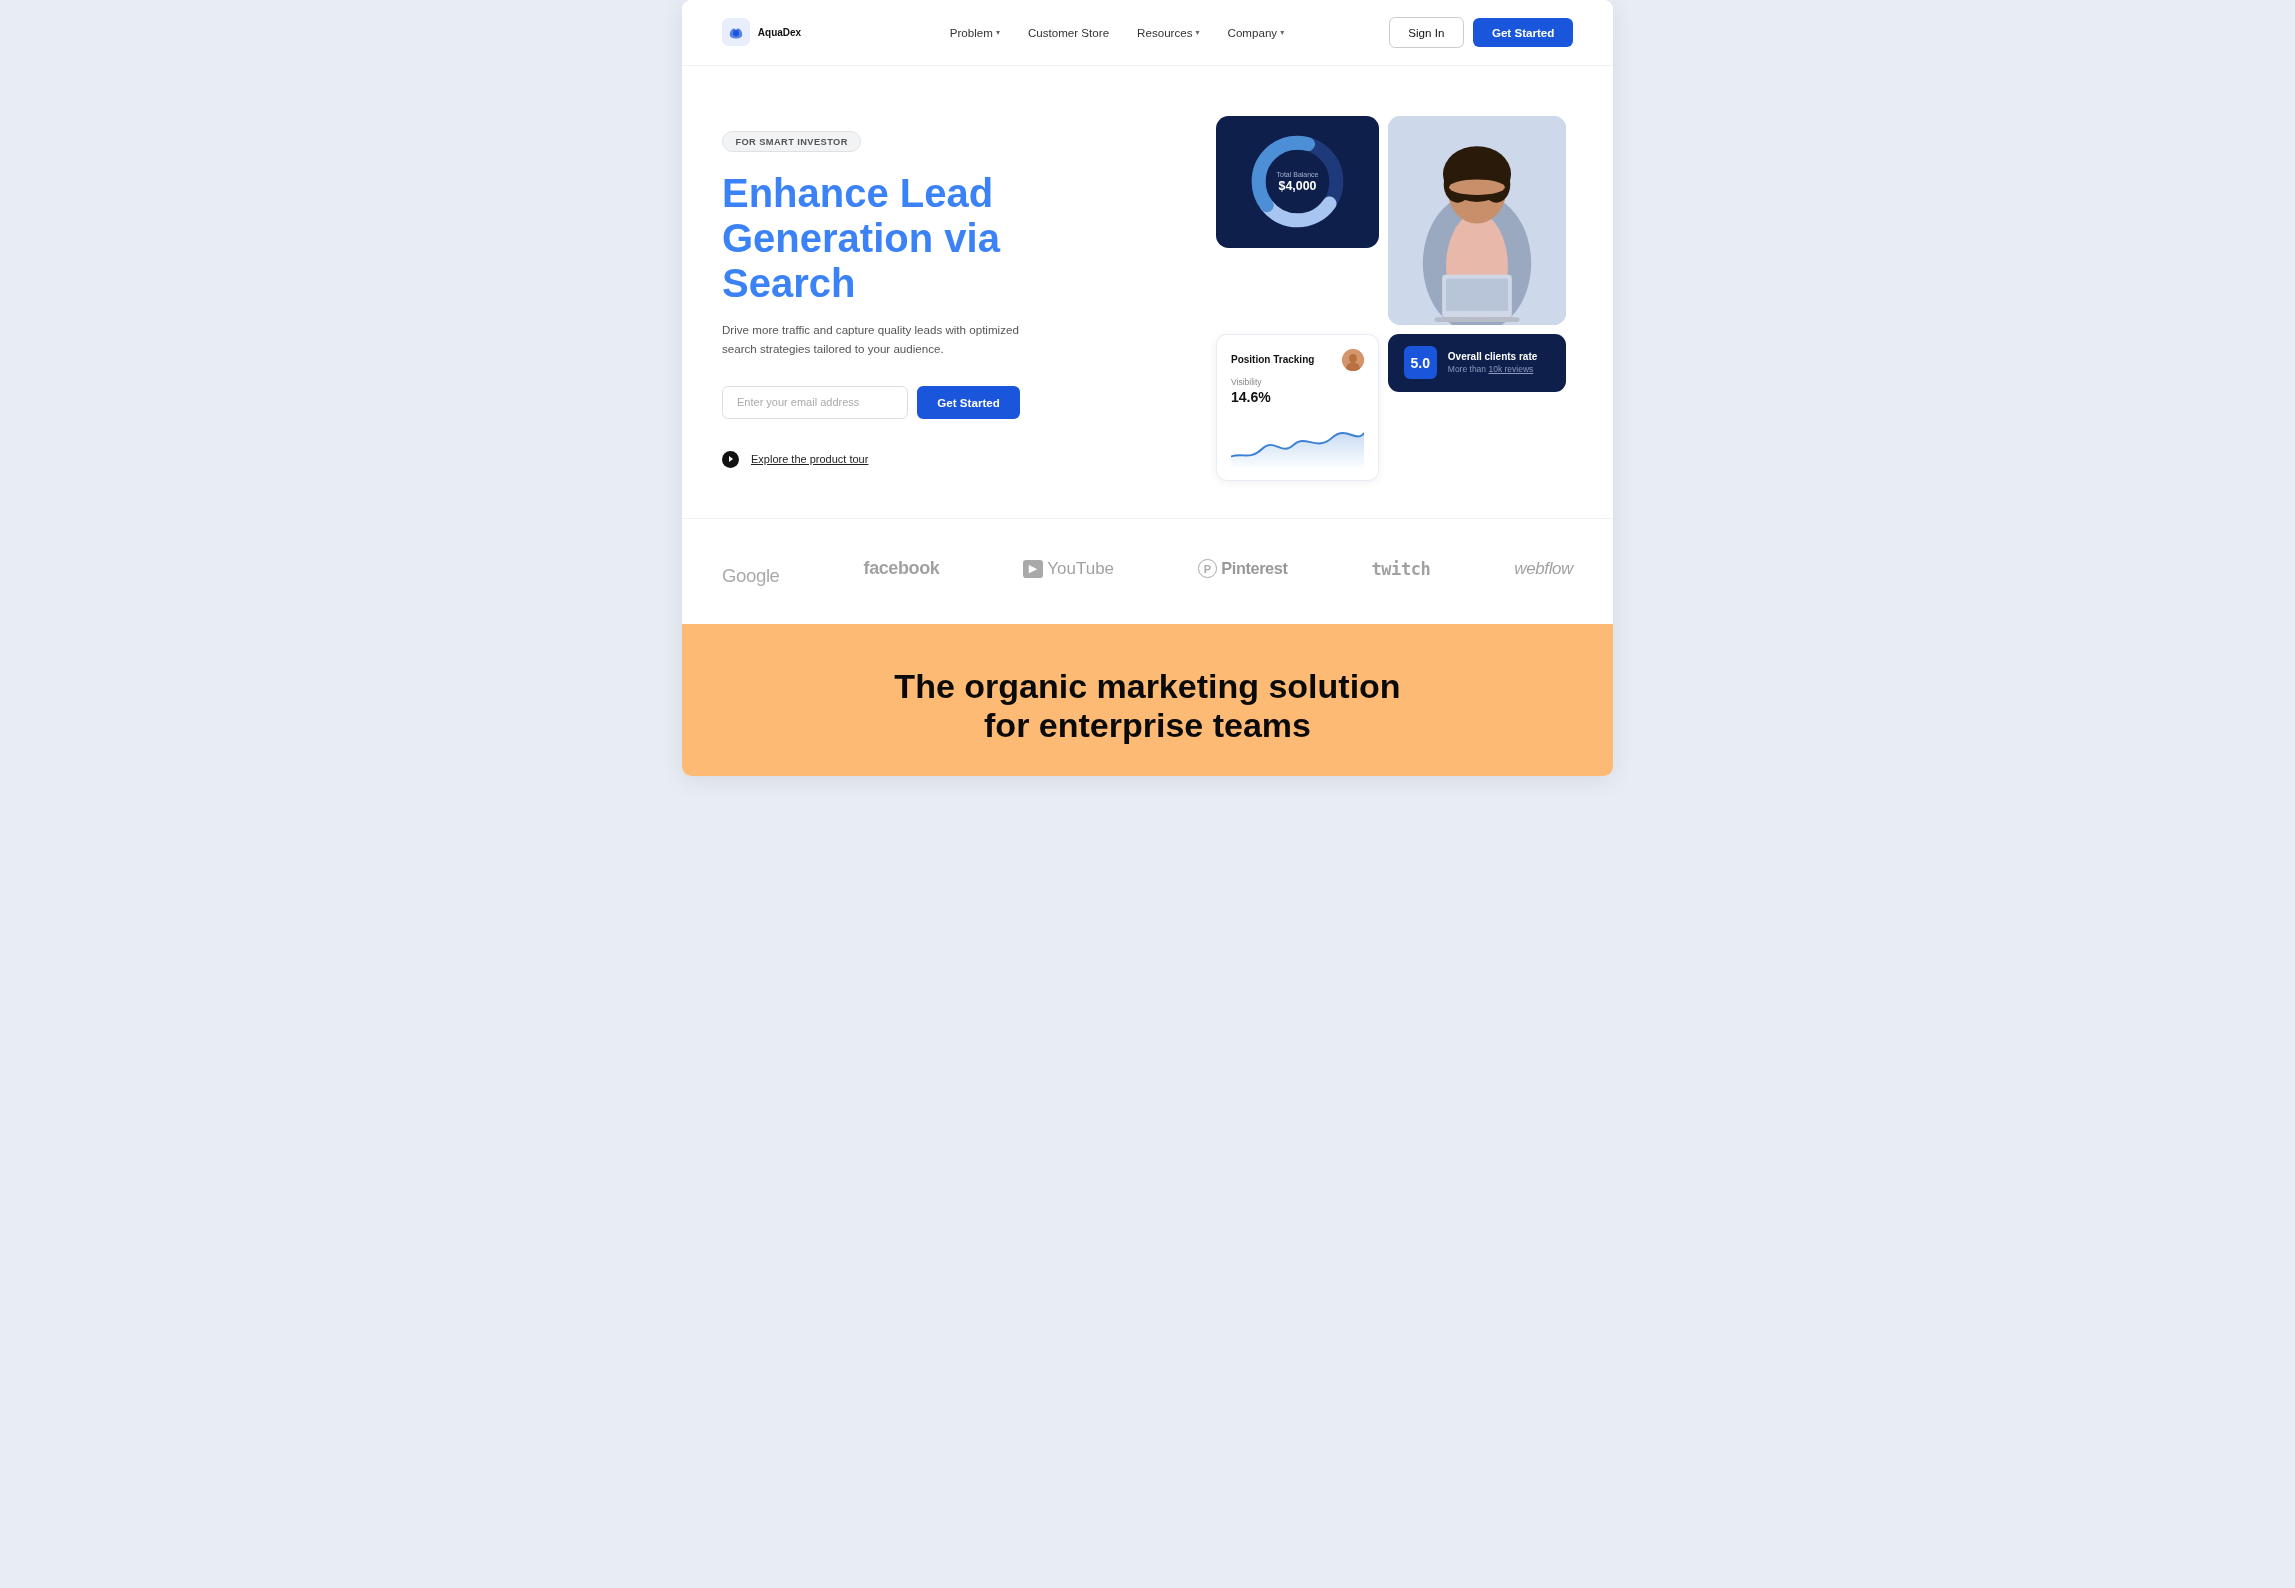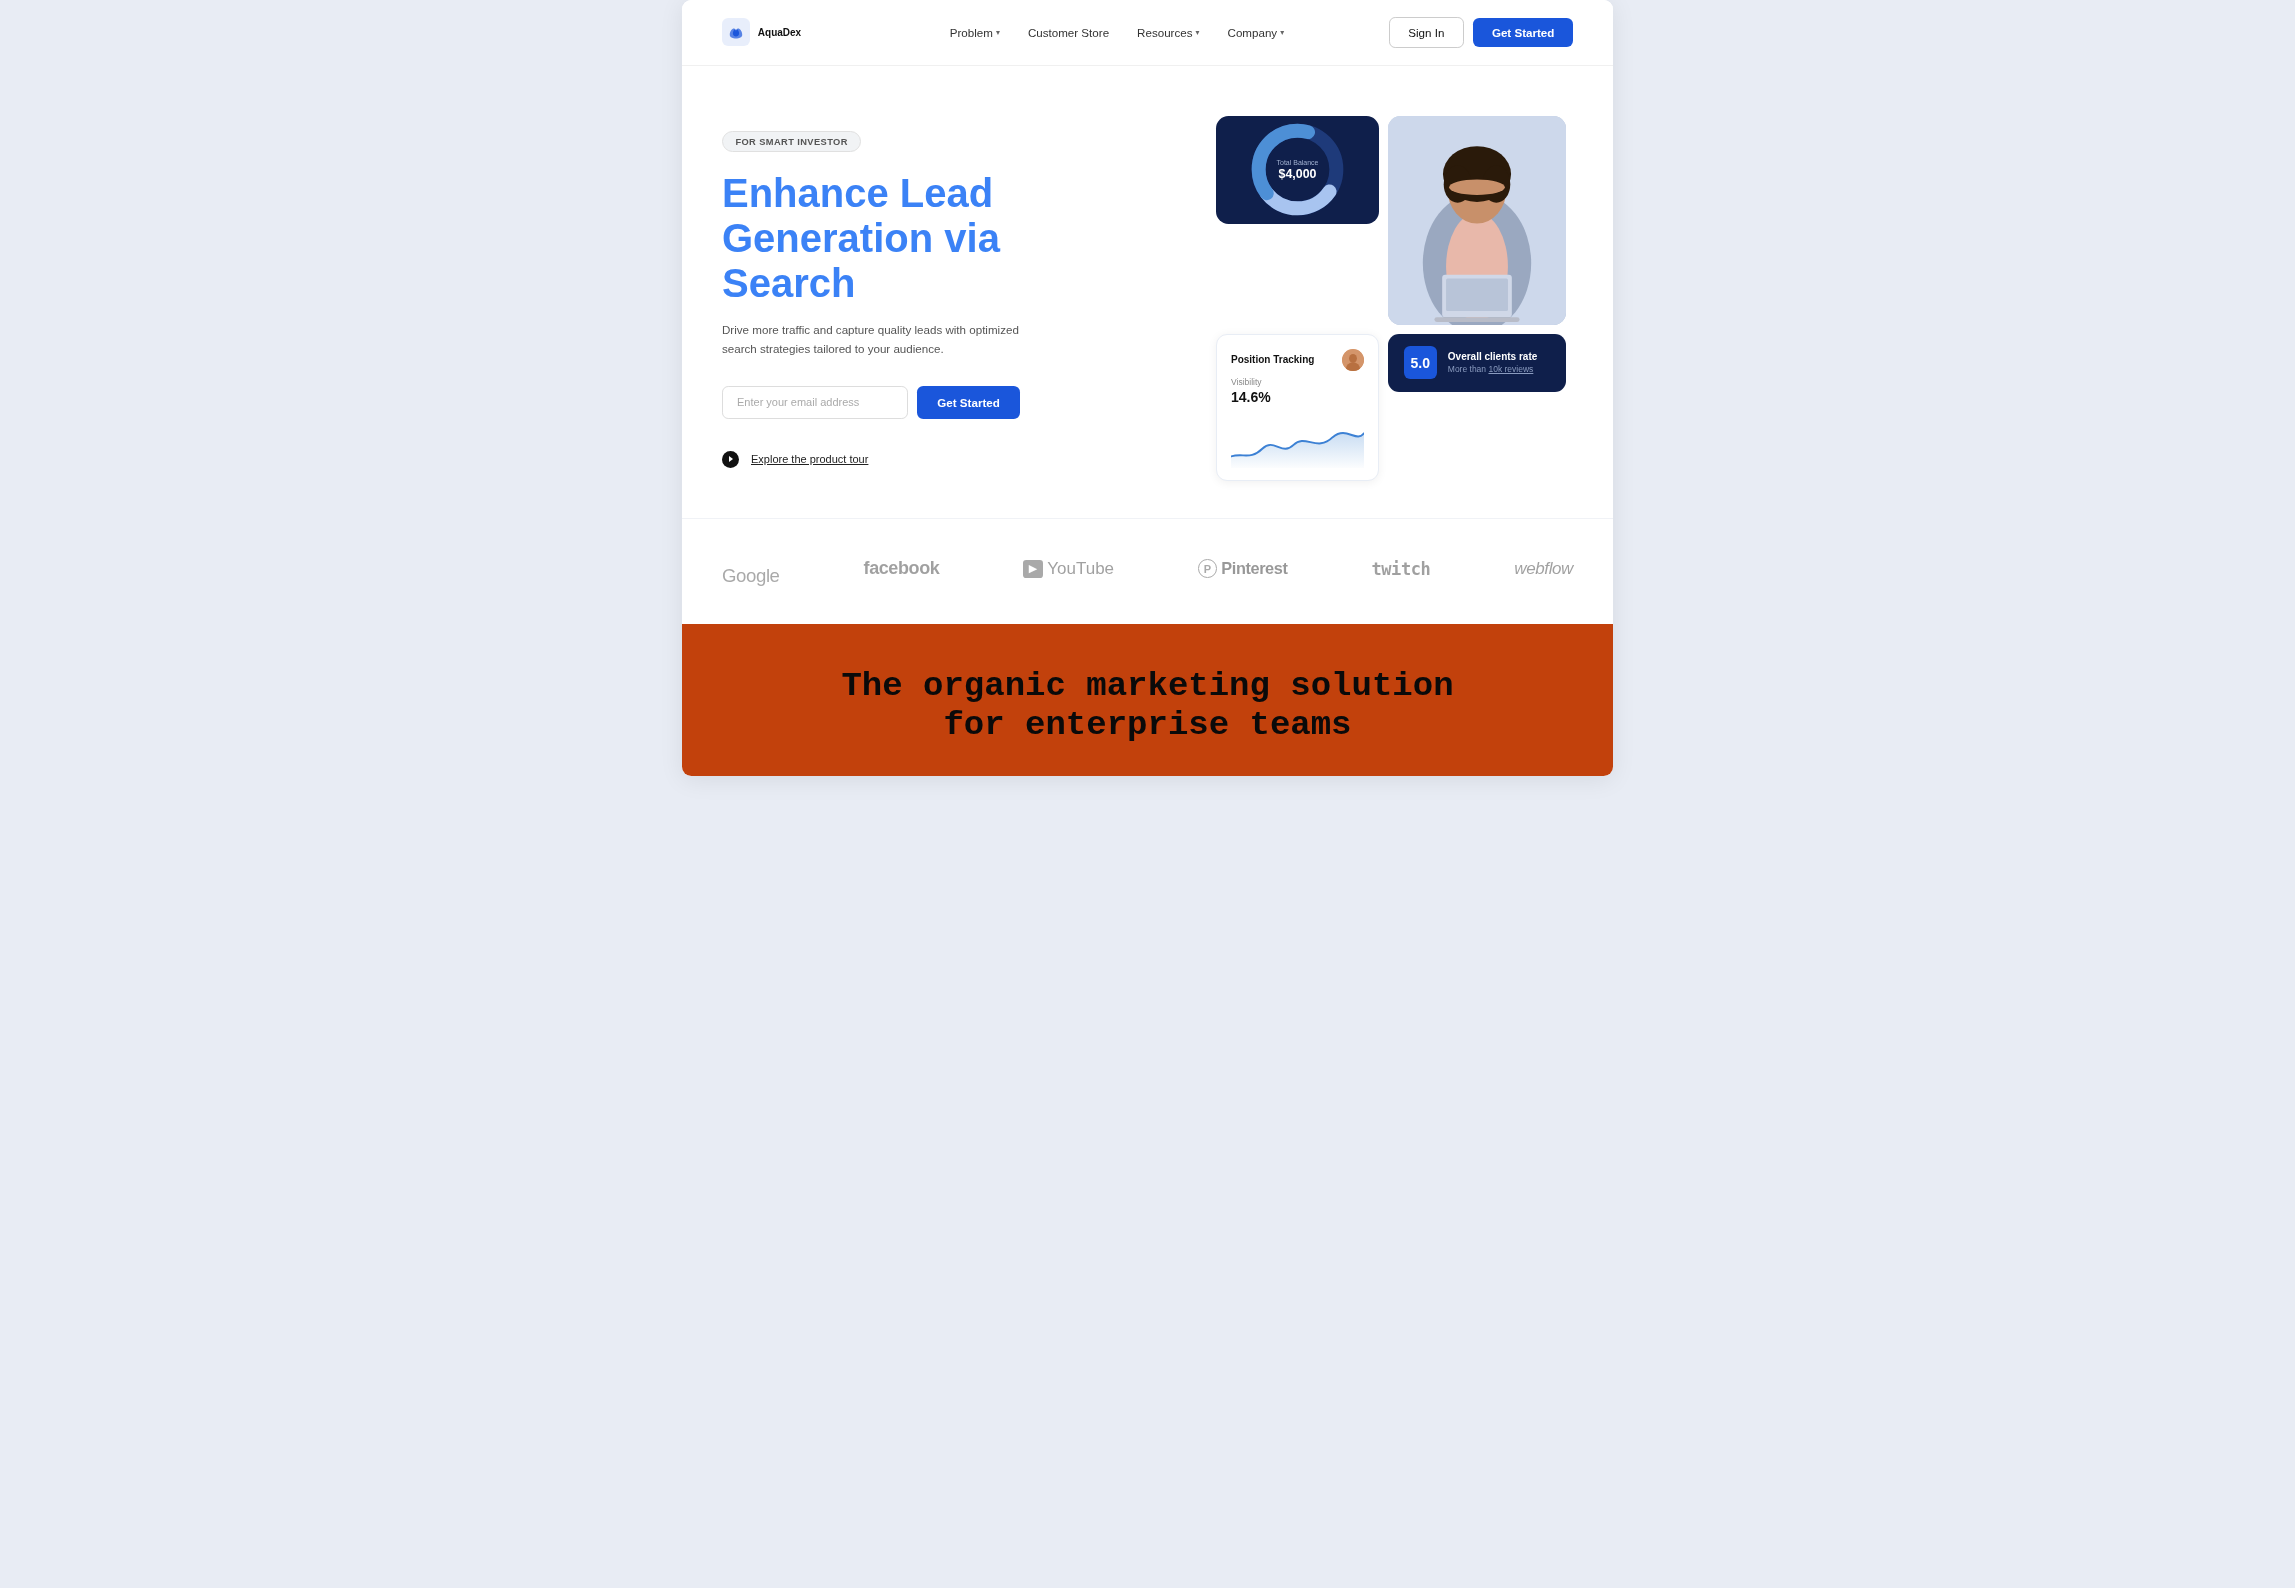--- a/index.html
+++ b/index.html
@@ -215,21 +215,21 @@
       gap: 9.3px;
       align-items: flex-start;
     }
 
     
     .balance-card {
       background: #0f1f4b;
       border-radius: 12.4px;
       padding: 22px 18.6px;
       width: 163px;
-      height: 108px;
+      height: 132px;
       display: flex;
       align-items: center;
       justify-content: center;
       flex-shrink: 0;
     }
 
     .donut-chart-wrapper {
       position: relative;
       width: 101px;
       height: 101px;
@@ -423,24 +423,23 @@
       justify-content: center;
       font-size: 11px;
       color: #555;
       font-weight: 700;
     }
     .brand-twitch { font-size: 17px; font-weight: 600; color: #444; font-family: monospace; }
     .brand-webflow { font-size: 17px; font-weight: 400; color: #444; font-style: italic; }
 
     
     .bottom-section {
-      background: #c2410c;
+      background: #fdba74;
       padding: 43px 40px 31px;
       text-align: center;
-      font-family: Liberation Mono, monospace;
     }
 
     .bottom-title {
       font-size: 34px;
       font-weight: 800;
       color: #0a0a0a;
       line-height: 1.15;
     }
   </style>
 </head>

